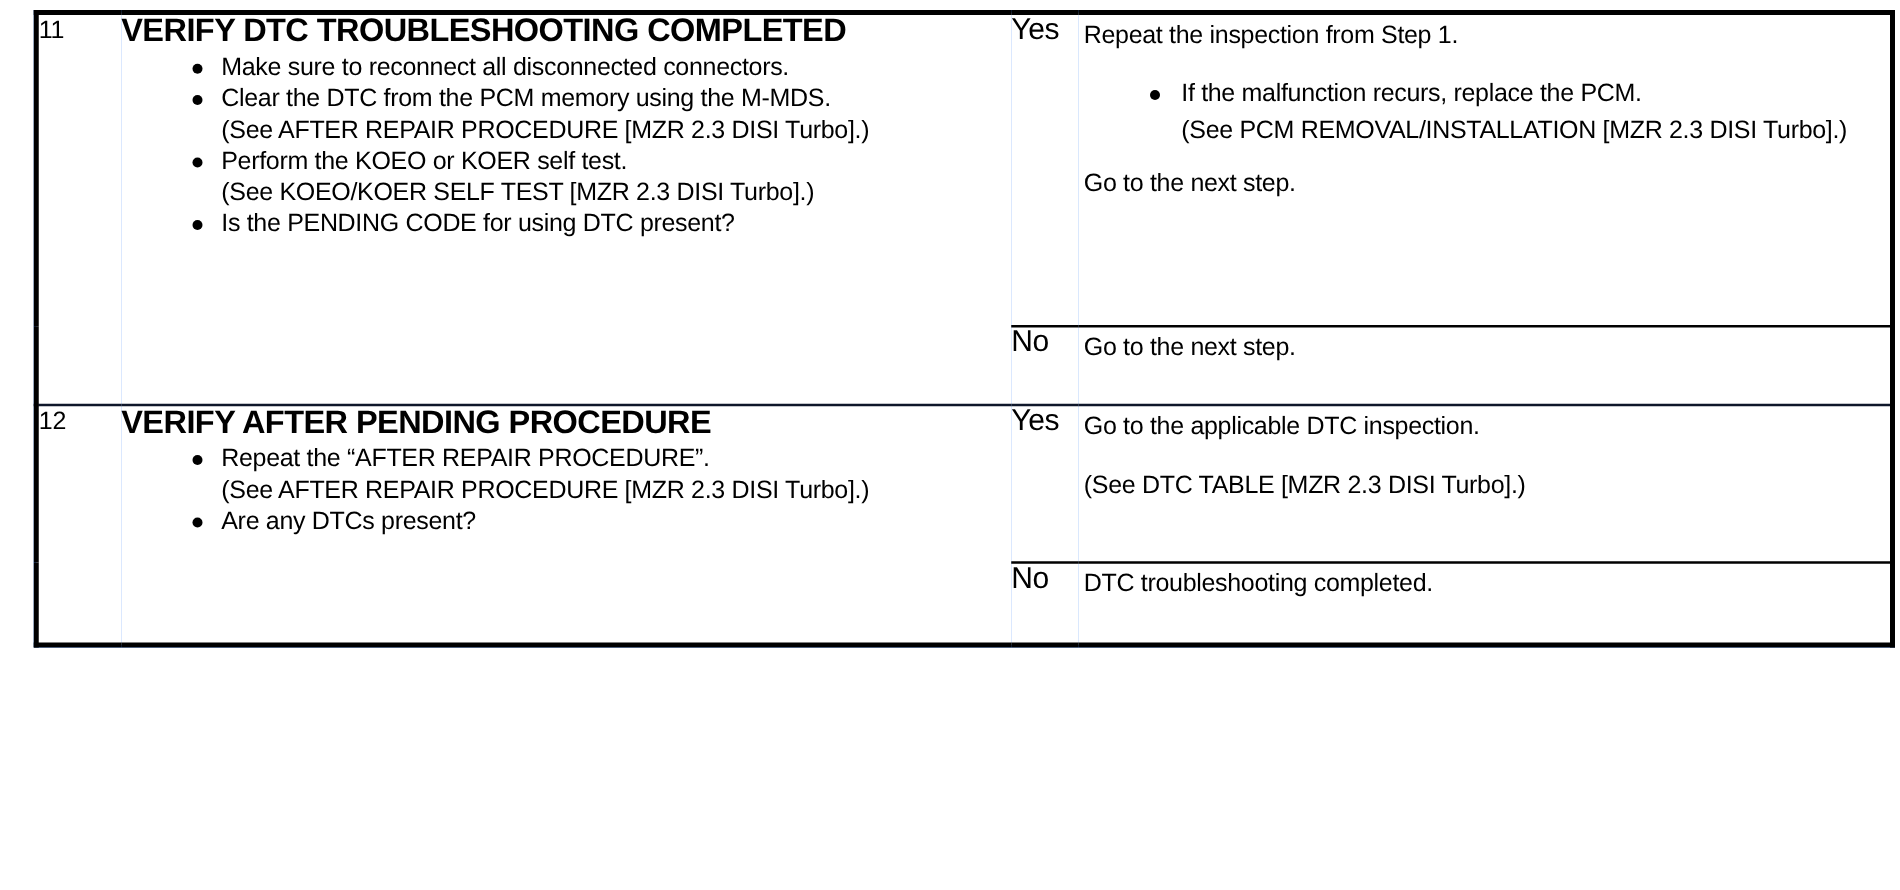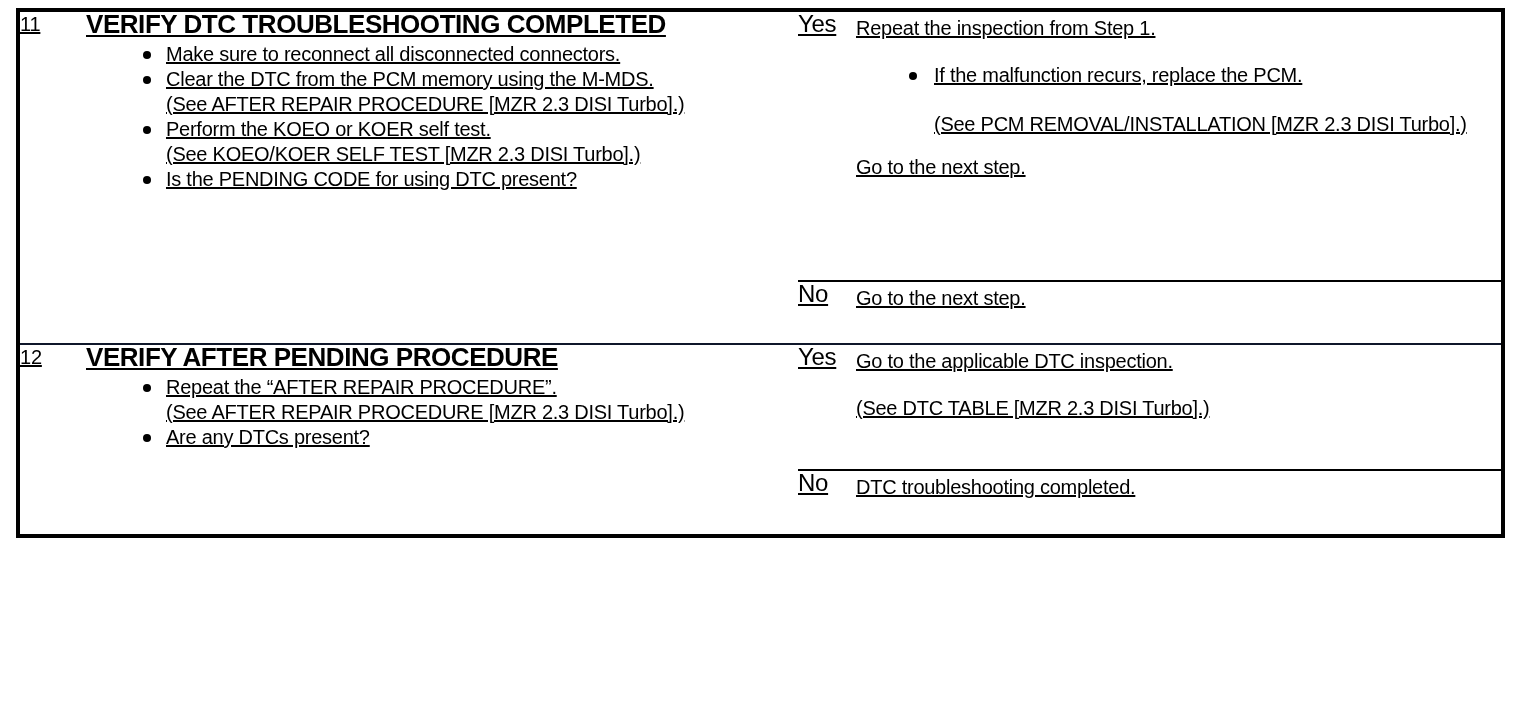--- a/index.html
+++ b/index.html
@@ -19,28 +19,27 @@
   .page {
     position: relative;
     width: 1520px;
     height: 712px;
     background: #ffffff;
   }
 
   
   .dtc-table {
     position: absolute;
-    left: 16px;
+    left: 27px;
     top: 8px;
     width: 1489px;          
     border: 4px solid #000;
     border-collapse: collapse;
     table-layout: fixed;
     background: #3b82f6;
-    text-decoration: underline;
   }
   .dtc-table td {
     border: 0;
     padding: 0;
     vertical-align: top;
     background: #fff;
   }
 
   
   .col-num   { width: 66px; }
@@ -129,21 +128,21 @@
   
   .res-block ul.bullets > li.bullet {
     padding-left: 82px;
     margin-top: 22px;
   }
   .res-block ul.bullets > li.bullet::before {
     left: 57px;
   }
   .res-block ul.bullets > li.note {
     padding-left: 82px;
-    margin-top: 24px;
+    margin-top: 4px;
   }
 
   .spacer-11yes { height: 96px; }
   .spacer-11no  { height: 28px; }
   .spacer-12yes { height: 44px; }
   .spacer-12no  { height: 30px; }
   .spacer-12body { height: 12px; }
 </style>
 </head>
 <body>

